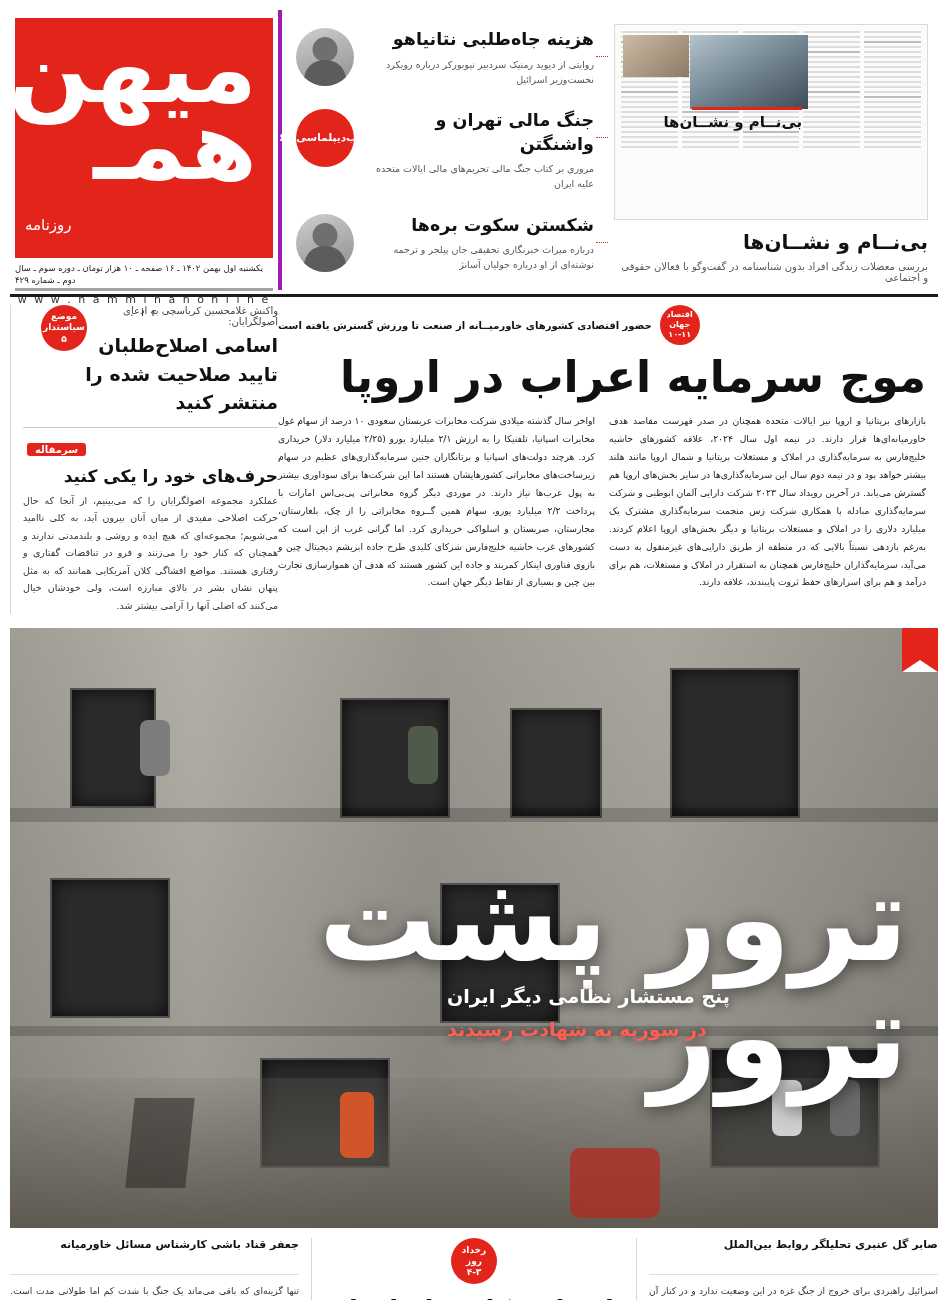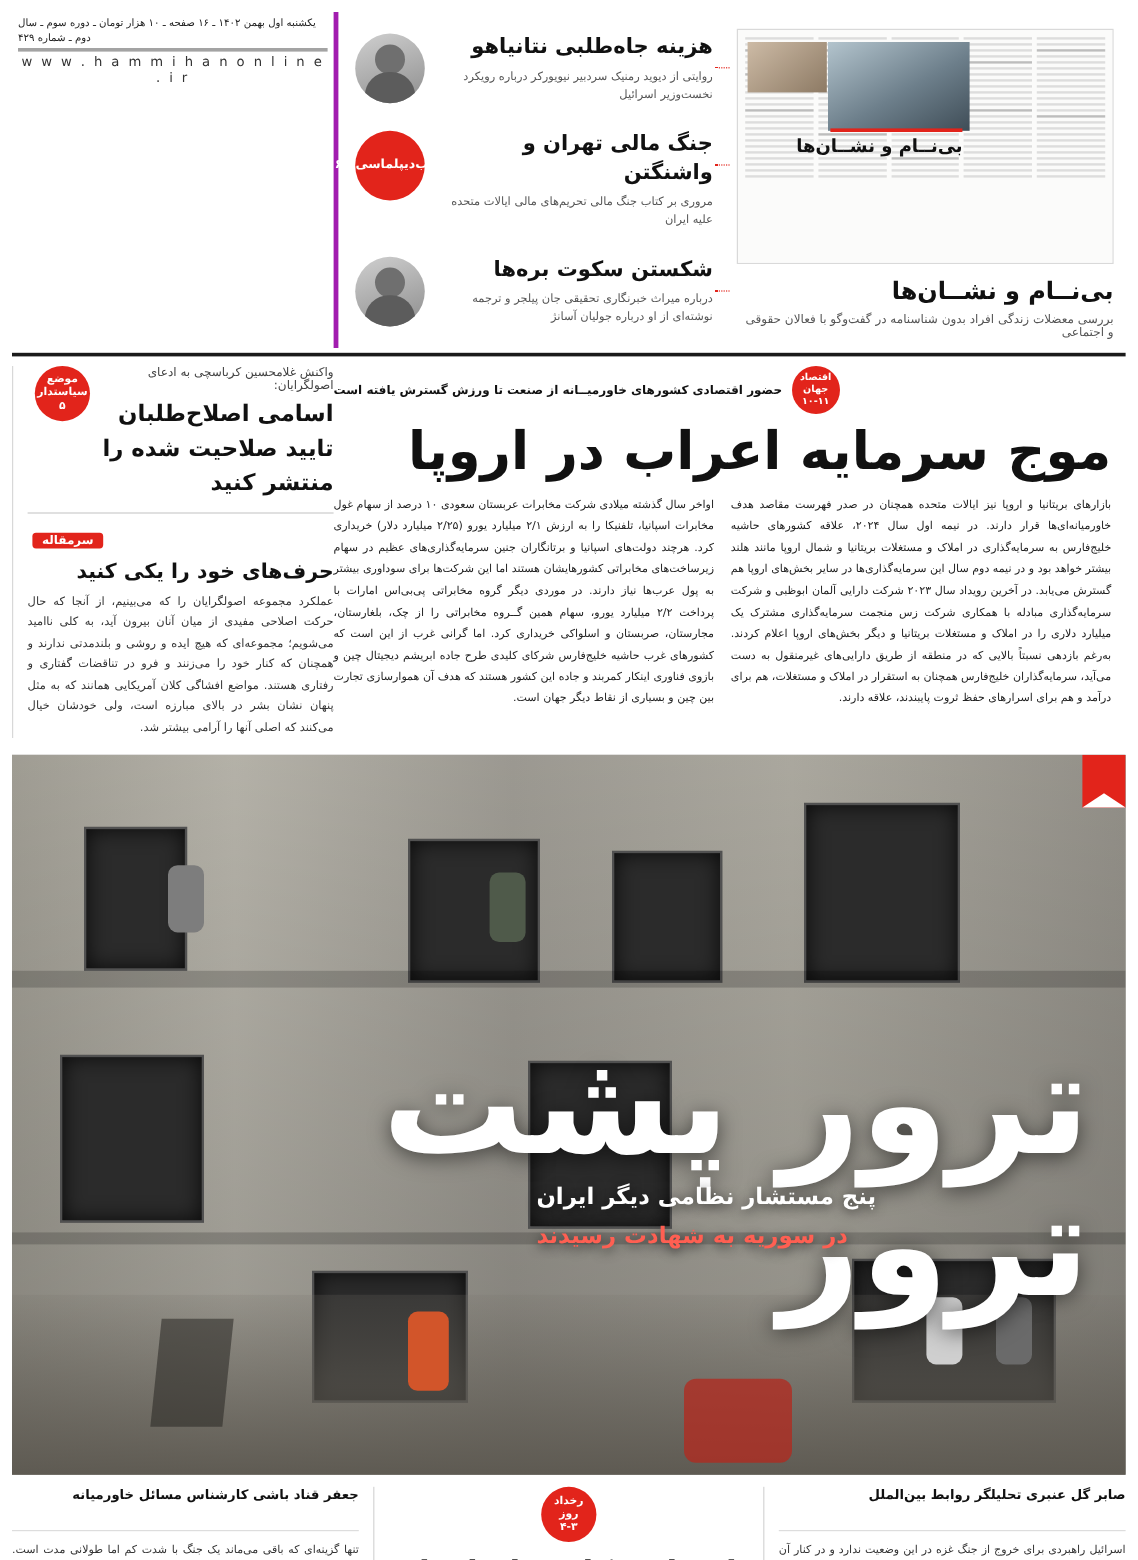--- a/index.html
+++ b/index.html
@@ -160,20 +160,27 @@
   .vline { width:1px; background:#d5d5d5; }
 </style>
 </head>
 <body>
 
 <div class="page">
 
   <div class="masthead">
 
     <div class="logo-block">
+      <div class="logo-red">
+        <div class="logo-text">
+          <span>ميهن</span>
+          <span class="l2">همـ</span>
+        </div>
+        <div class="logo-sub">روزنامه</div>
+      </div>
       <div class="logo-strip">یکشنبه اول بهمن ۱۴۰۲ ـ ۱۶ صفحه ـ ۱۰ هزار تومان ـ دوره سوم ـ سال دوم ـ شماره ۴۲۹</div>
       <div class="logo-url">w w w . h a m m i h a n o n l i n e . i r</div>
     </div>
 
     <div class="mid-col">
 
       <div class="mid-item">
         <div class="mid-portrait"></div>
         <div class="mid-texts">
           <div class="mid-title">هزینه جاه‌طلبی نتانیاهو</div>
@@ -352,21 +359,21 @@
       </div>
     </div>
 
   </div>
 
   <div class="mast-rule"></div>
 
   <div class="band">
 
     <div class="band-right">
-      <div class="f-badge" style="float:left;margin:0 0 4px 6px;">
+      <div class="f-badge" style="float:left;margin:0 0 4px 18px;">
         <span>موضع</span>
         <span>سیاستدار</span>
         <span>۵</span>
       </div>
       <div class="band-kicker">واکنش غلامحسین کرباسچی به ادعای اصولگرایان:</div>
       <div class="band-head">اسامی اصلاح‌طلبان تایید صلاحیت شده را منتشر کنید</div>
       <div class="band-sep"></div>
       <div style="text-align:left;margin-bottom:6px;">
         <span class="tag-pill sq">سرمقاله</span>
       </div>

